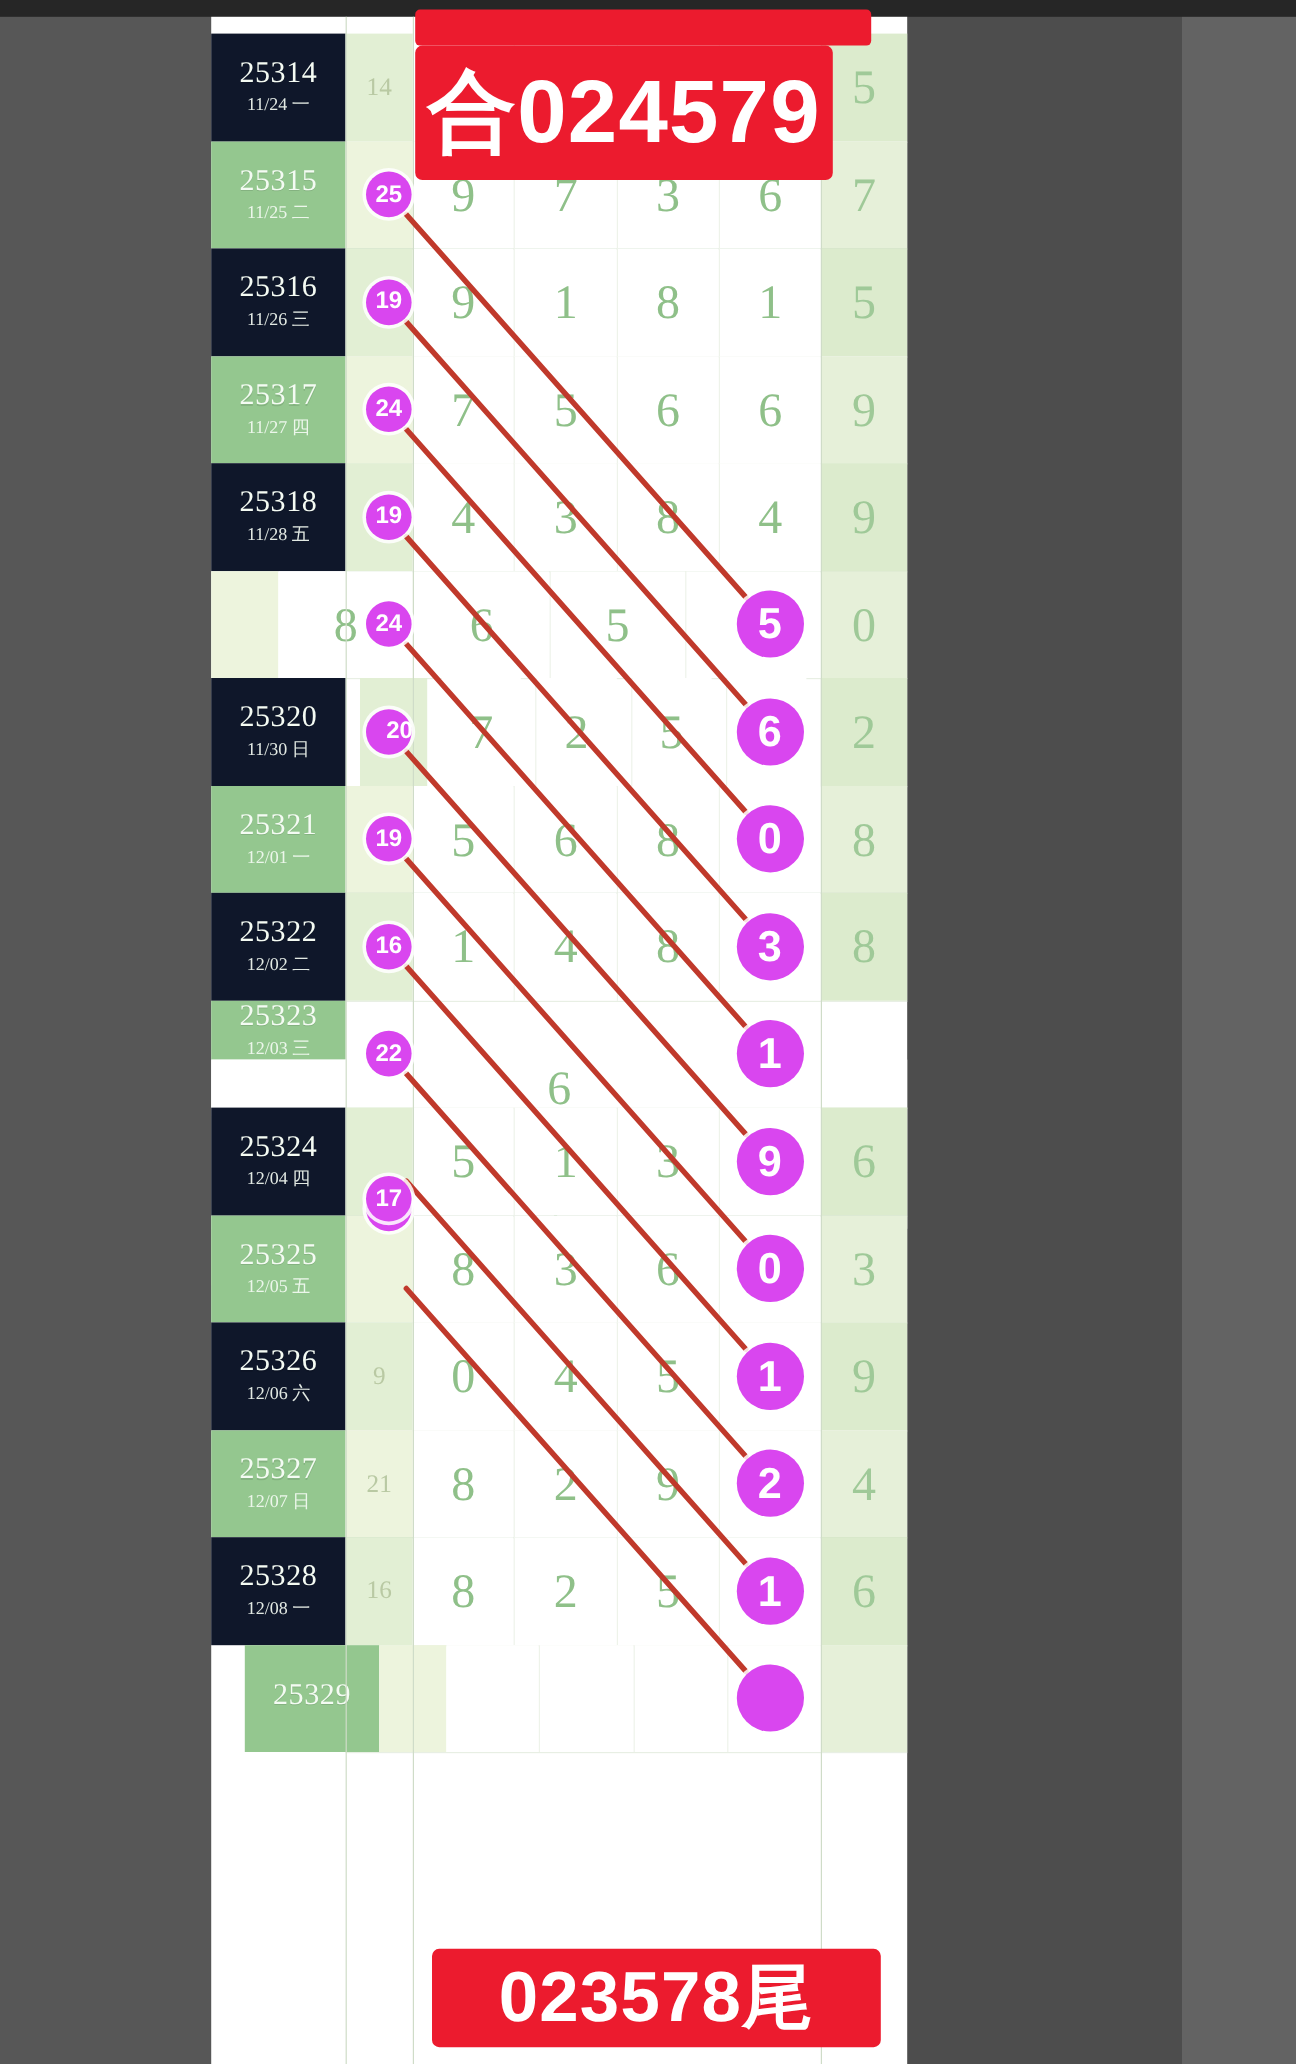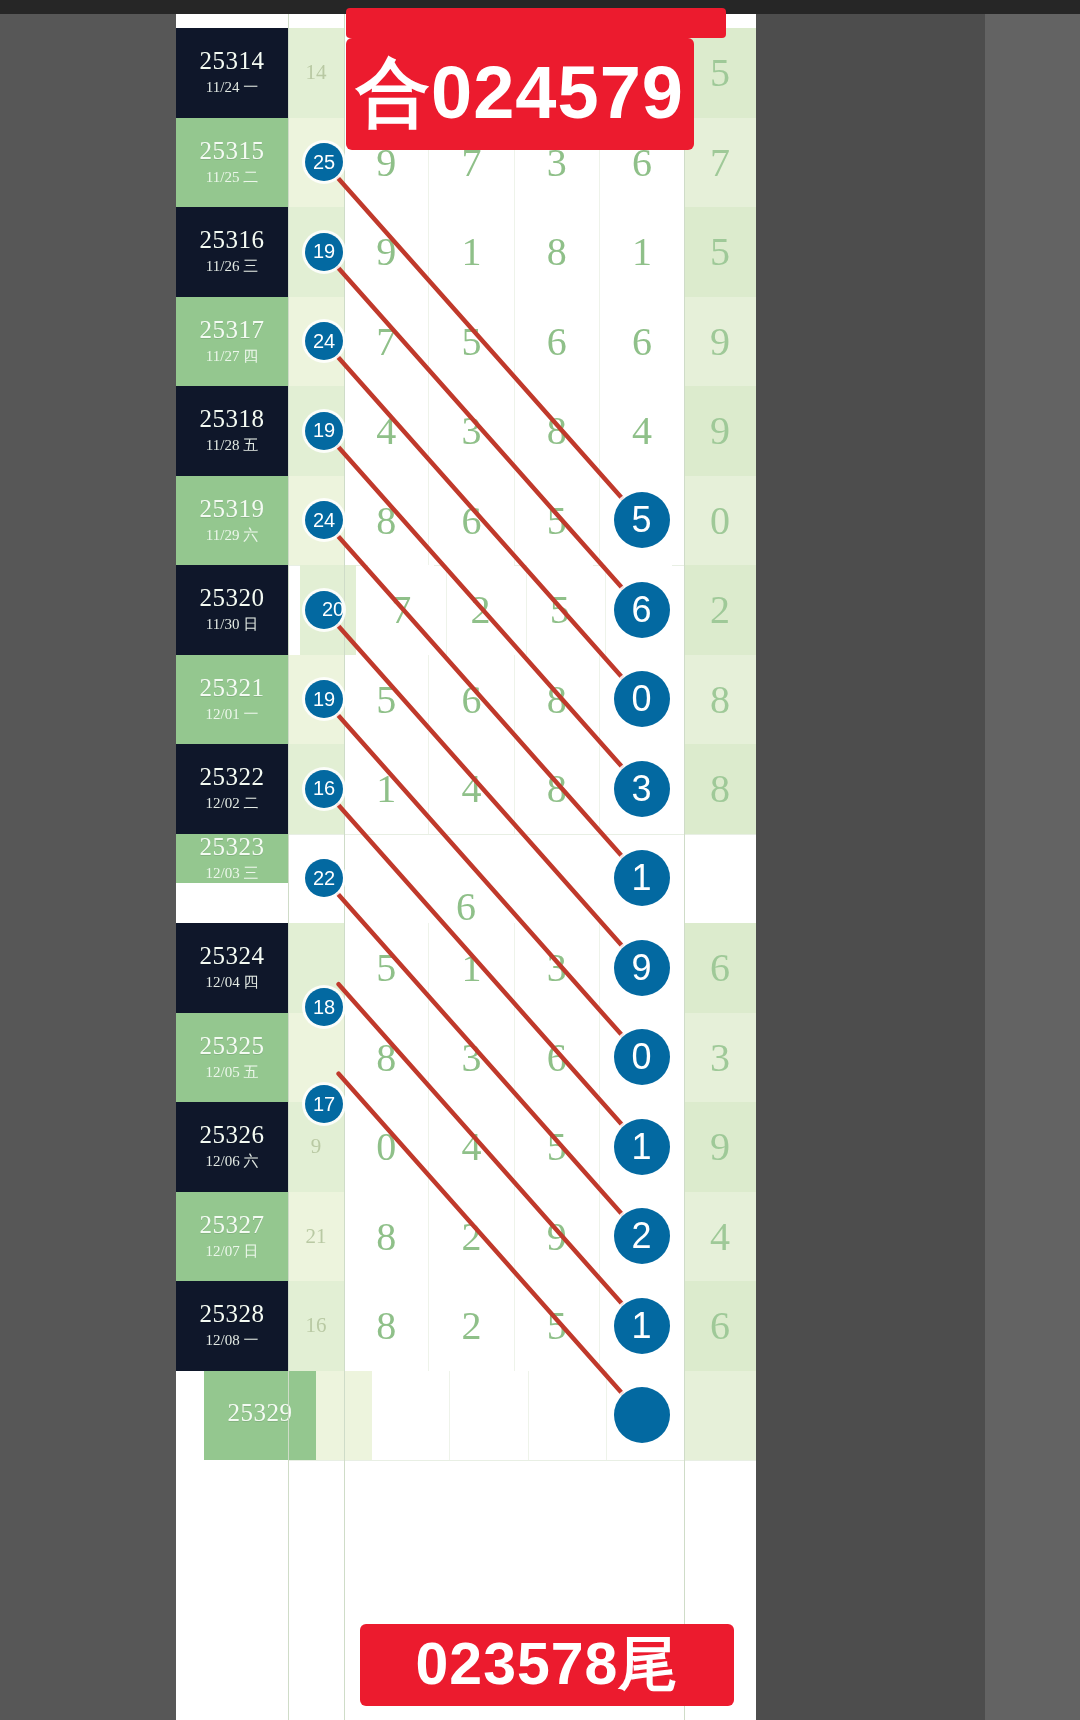--- a/index.html
+++ b/index.html
@@ -28,22 +28,22 @@
   .c-d.sep { border-left:1px solid #eef3ea; }
   .c-tail  { width:72px; background:#dcebcd; display:flex; align-items:center; justify-content:center;
              font-size:40px; color:#9fc998; }
   .c-tail.alt { background:#e6f0d9; }
 
   .rowline { position:absolute; left:112px; width:468px; height:1px; background:#e8efe4; }
   .rowline.strong { background:#b9cfb4; }
   .vline { position:absolute; width:1px; background:#cfdcc8; }
 
   
-  .badge { border-radius:50%; background:#0369a1; color:#fff; display:flex; align-items:center;
-           justify-content:center; font-weight:normal; box-shadow:0 0 0 3px rgba(255,255,255,.85);
+  .badge { border-radius:50%; background:#d946ef; color:#fff; display:flex; align-items:center;
+           justify-content:center; font-weight:bold; box-shadow:0 0 0 3px rgba(255,255,255,.85);
            font-family:"Liberation Sans", sans-serif; }
   .badge.sum { width:38px; height:38px; font-size:20px; }
   .badge.hit { width:56px; height:56px; font-size:36px; }
   .badge.blank { width:56px; height:56px; }
 
   
   .banner { position:absolute; background:#ec1b2e; color:#fff; font-weight:bold;
             font-family:"Liberation Sans", sans-serif; display:flex; align-items:center;
             justify-content:center; border-radius:6px; letter-spacing:1px; }
   #banner-top { left:170px; top:24px; width:348px; height:112px; font-size:74px; z-index:40; }
@@ -126,24 +126,20 @@
           </div>
           <div class="c-sum"></div>
           <div class="c-d">4</div>
           <div class="c-d sep">3</div>
           <div class="c-d sep">8</div>
           <div class="c-d sep">4</div>
           <div class="c-tail">9</div>
         </div>
         <div class="rowline strong" style="top: 461.5px;"></div>
         <div class="row" style="top: 461.5px; height: 89.5px;">
-          <div class="c-id alt">
-            <div class="iss">25319</div>
-            <div class="dt">11/29 六</div>
-          </div>
           <div class="c-sum alt"></div>
           <div class="c-d">8</div>
           <div class="c-d sep">6</div>
           <div class="c-d sep">5</div>
           <div class="c-d sep"></div>
           <div class="c-tail alt">0</div>
         </div>
         <div class="rowline" style="top: 551px;"></div>
         <div class="row" style="top: 551px; height: 89.5px; gap: 12px;">
           <div class="c-id">
@@ -310,21 +306,21 @@
         <div class="badge sum abs" style="left: 129px; top: 576.75px; padding-left: 18px;">20</div>
         <div class="badge hit abs" style="left: 437.5px; top: 567.75px;">6</div>
         <div class="badge sum abs" style="left: 129px; top: 666.25px;">19</div>
         <div class="badge hit abs" style="left: 437.5px; top: 657.25px;">0</div>
         <div class="badge sum abs" style="left: 129px; top: 755.75px;">16</div>
         <div class="badge hit abs" style="left: 437.5px; top: 746.75px;">3</div>
         <div class="badge sum abs" style="left: 129px; top: 845.25px;">22</div>
         <div class="badge hit abs" style="left: 437.5px; top: 836.25px;">1</div>
         <div class="badge sum abs" style="left: 129px; top: 974px;">18</div>
         <div class="badge hit abs" style="left: 437.5px; top: 925.75px;">9</div>
-        <div class="badge sum abs" style="left: 129px; top: 1071px; text-align: right;">17</div>
+        <div class="badge sum abs" style="left: 129px; top: 966px; text-align: right;">17</div>
         <div class="badge hit abs" style="left: 437.5px; top: 1015.25px;">0</div>
         <div class="badge hit abs" style="left: 437.5px; top: 1104.75px;">1</div>
         <div class="badge hit abs" style="left: 437.5px; top: 1194.25px;">2</div>
         <div class="badge hit abs" style="left: 437.5px; top: 1283.75px;">1</div>
         <div class="badge blank abs" style="left: 437.5px; top: 1373.25px;"></div>
       </div>
 
     <div class="banner" id="banner-top2"></div>
     <div class="banner" id="banner-top">合024579</div>
 

